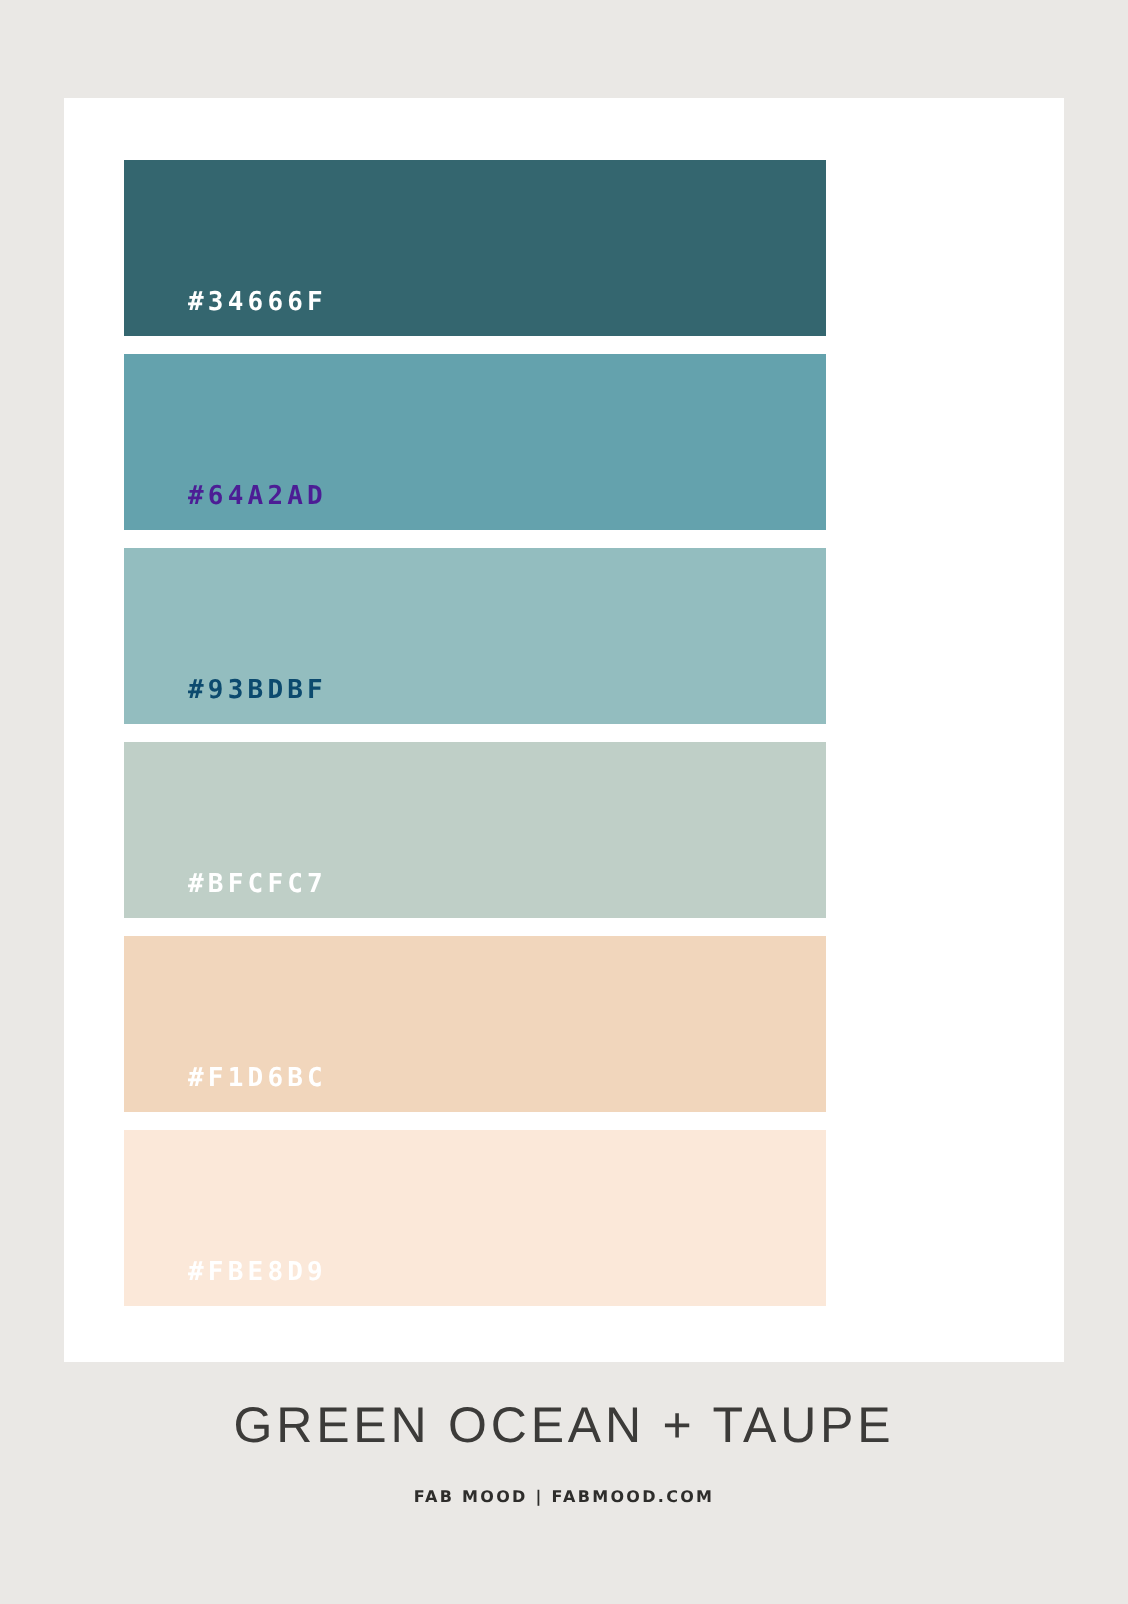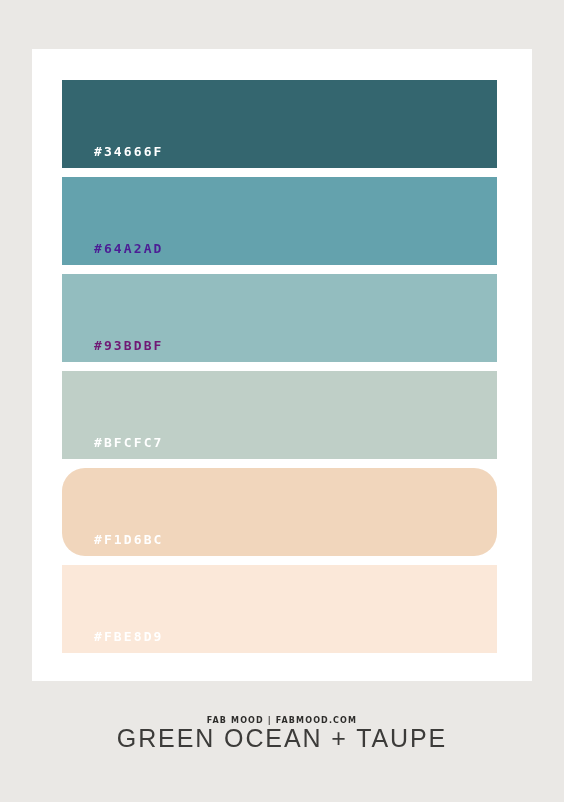--- a/index.html
+++ b/index.html
@@ -33,21 +33,21 @@
 
   #swatch-list {
     position: absolute;
     left: 30px;
     top: 31px;
     width: 435px;
   }
 
   .swatch-row {
     position: relative;
-    width: 435px;
+    width: 351px;
     height: 88px;
     margin-bottom: 9px;
     box-sizing: border-box;
   }
   .swatch-row:last-child {
     margin-bottom: 0;
   }
 
   .swatch-hex {
     position: absolute;
@@ -104,36 +104,36 @@
 
       <div class="swatch-row" style="background-color: rgb(52, 102, 111);">
         <span class="swatch-hex" style="color: rgb(255, 255, 255);">#34666F</span>
       </div>
 
       <div class="swatch-row" style="background-color: rgb(100, 162, 173);">
         <span class="swatch-hex" style="color: #4c1d95;">#64A2AD</span>
       </div>
 
       <div class="swatch-row" style="background-color: rgb(147, 189, 191);">
-        <span class="swatch-hex" style="color: #701a75;">#93BDBF</span>
+        <span class="swatch-hex" style="color: #0c4a6e;">#93BDBF</span>
       </div>
 
       <div class="swatch-row" style="background-color: rgb(191, 207, 199); padding-left: 18px;">
         <span class="swatch-hex" style="color: rgb(255, 255, 255);">#BFCFC7</span>
       </div>
 
-      <div class="swatch-row" style="background-color: rgb(241, 214, 188); border-radius: 23px;">
+      <div class="swatch-row" style="background-color: rgb(241, 214, 188);">
         <span class="swatch-hex" style="color: rgb(255, 255, 255);">#F1D6BC</span>
       </div>
 
       <div class="swatch-row" style="background-color: rgb(251, 232, 217);">
         <span class="swatch-hex" style="color: rgb(255, 255, 255);">#FBE8D9</span>
       </div>
 
     </div>
   </div>
 
   <div id="caption-block">
+    <div id="poster-title" style="color: rgb(60, 59, 57);">GREEN OCEAN + TAUPE</div>
     <div id="poster-credit" style="color: rgb(46, 45, 43);">FAB MOOD | FABMOOD.COM</div>
-    <div id="poster-title" style="color: rgb(60, 59, 57);">GREEN OCEAN + TAUPE</div>
   </div>
 
 </div>
 
 </body></html>

